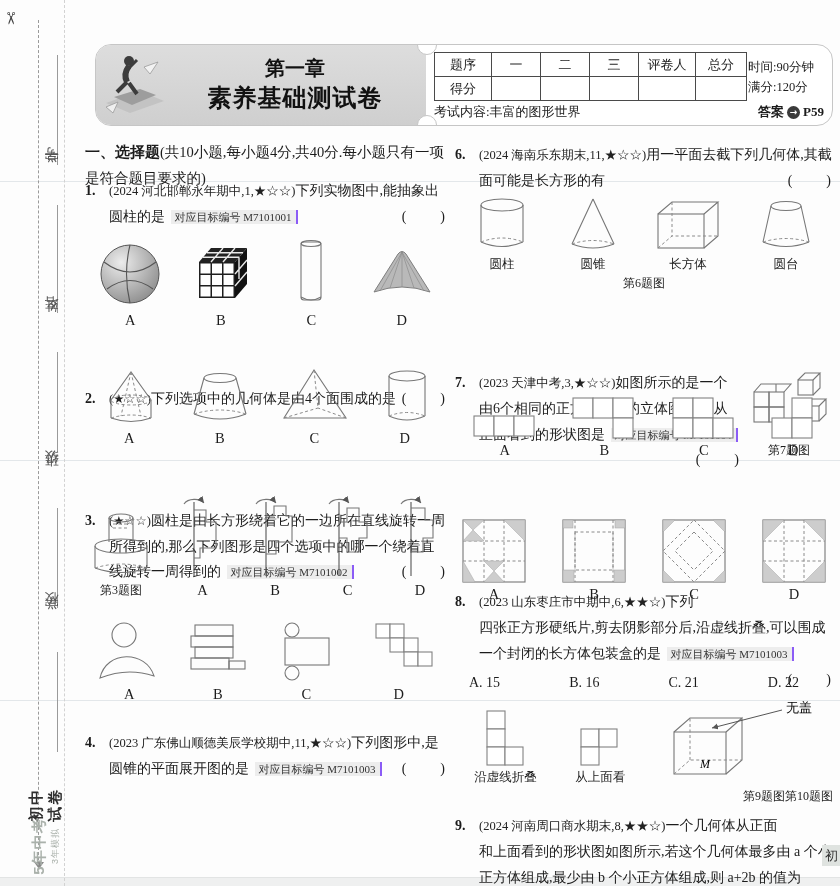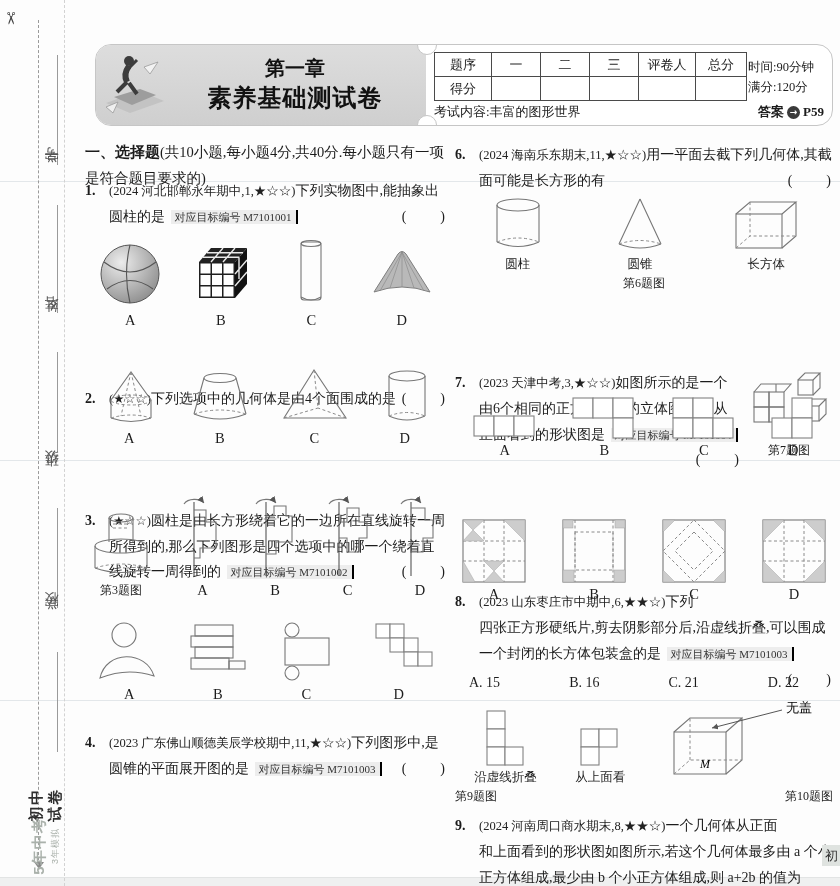--- a/index.html
+++ b/index.html
@@ -36,21 +36,21 @@
   #ticket-bottom{position:absolute;left:338px;right:8px;top:58px;display:flex;justify-content:space-between;font-size:13px;align-items:center;}
   #answer-ref{display:flex;align-items:center;gap:3px;font-weight:bold;}
   #answer-icon{display:inline-block;width:13px;height:13px;border-radius:50%;background:#3a3a3a;color:#fff;font-size:9px;line-height:13px;text-align:center;font-family:"DejaVu Sans",sans-serif;}
   
   #lcol{position:absolute;left:85px;top:138px;width:362px;height:740px;}
   #rcol{position:absolute;left:455px;top:138px;width:378px;height:740px;}
   .blk{position:absolute;left:0;right:0;}
   .qt{position:relative;padding-left:24px;font-size:14px;line-height:1.85;}
   .qnum{position:absolute;left:0;top:0;font-weight:bold;}
   .src{font-size:12.5px;color:#222;}
-  .tag{font-size:11px;background:#ededed;border-right:2px solid #000000;padding:1px 4px;color:#333;margin:0 2px;white-space:nowrap;}
+  .tag{font-size:11px;background:#ededed;border-right:2px solid #8b5cf6;padding:1px 4px;color:#333;margin:0 2px;white-space:nowrap;}
   .paren{float:right;letter-spacing:2px;}
   #sec-head{font-size:14.5px;line-height:1.8;}
   #sec-head b{font-family:"Liberation Sans",sans-serif;font-size:15px;text-align:right;}
   .figs{display:flex;align-items:flex-end;}
   .fig{display:flex;flex-direction:column;align-items:center;}
   .letter{font-size:14.5px;margin-top:2px;}
   .fcap{font-size:12px;text-align:center;}
   .slabel{font-size:12.5px;}
   .optrow{display:flex;font-size:14px;}
   
@@ -396,20 +396,29 @@
           <span class="slabel">圆锥</span>
         </div>
       <div class="fig">
           <svg width="84" height="62">
           <rect x="12" y="20" width="46" height="34" class="ol"></rect>
           <path class="ol" d="M12,20 L26,8 L72,8 L58,20 M72,8 L72,42 L58,54"></path>
           <path class="dash" d="M12,54 L26,42 L72,42 M26,8 L26,42"></path>
         </svg>
           <span class="slabel">长方体</span>
         </div>
+      <div class="fig">
+          <svg width="76" height="62">
+          <ellipse cx="38" cy="12" rx="15" ry="4.5" class="ol"></ellipse>
+            <path class="ol" d="M23,12 L15,48 M53,12 L61,48"></path>
+          <path class="ol" d="M15,48 Q38,57 61,48"></path>
+            <path class="dash" d="M15,48 Q38,41 61,48"></path>
+        </svg>
+          <span class="slabel">圆台</span>
+        </div>
     </div>
     <div class="fcap" style="margin-top:2px">第6题图</div>
   </div>
 
   <div class="blk qt" style="top:180px">
     <span class="qnum">7.</span>
     <span class="q7fig">
       <svg width="86" height="58">
         <g class="ol">
           <rect x="8" y="22" width="15" height="15"></rect>
@@ -559,21 +568,21 @@
         <svg width="150" height="88">
           <path class="ol" d="M10,34 H62 V76 H10 Z"></path>
           <path class="ol" d="M10,34 L26,20 L78,20 M62,34 L78,20 L78,62 L62,76"></path>
           <path class="dash" d="M10,76 L26,62 L78,62 M26,62 L26,20"></path>
           <text x="36" y="70" font-size="12" font-style="italic">M</text>
           <line x1="118" y1="12" x2="48" y2="30" stroke="#555" marker-end="url(#ah)"></line>
           <text x="122" y="14" font-size="13">无盖</text>
         </svg>
       </div>
     </div>
-    <div style="display:flex;justify-content:space-between;margin-top:2px">
+    <div style="display:flex;justify-content:flex-end;margin-top:2px">
       <span class="fcap">第9题图</span>
       <span class="fcap">第10题图</span>
     </div>
   </div>
 
 </div>
 
 <div id="corner-tag">初</div>
 
 </body></html>

